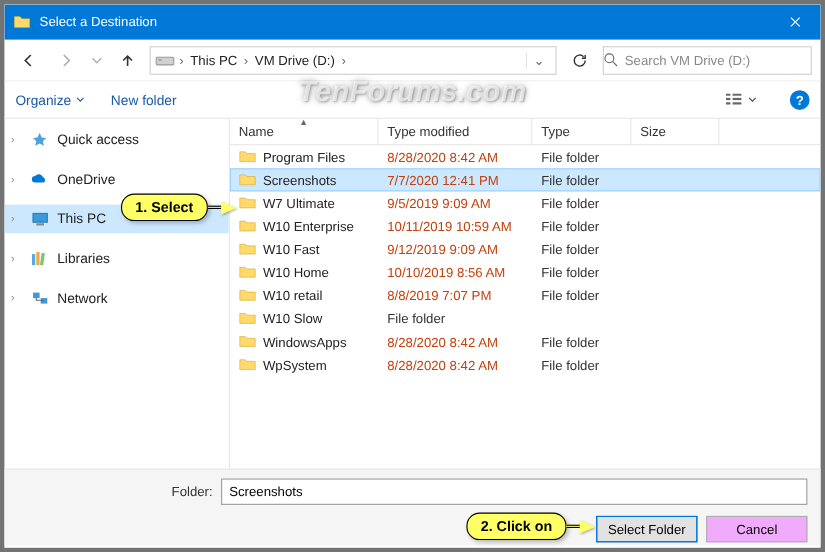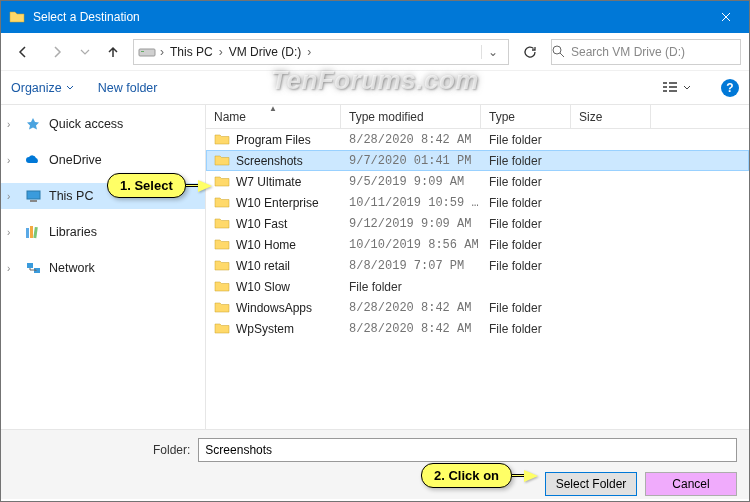--- a/index.html
+++ b/index.html
@@ -1,17 +1,17 @@
 <!DOCTYPE html>
 <html><head>
 <meta charset="utf-8">
 <style>
   * { box-sizing: border-box; font-family: "Segoe UI", Arial, sans-serif; }
   body { margin: 0; background: #fff; }
-  .window { width: 750px; height: 502px; border: 1px solid #737373; position: relative; background: #fff; overflow: hidden; }
+  .window { width: 750px; height: 502px; border: 4px solid #737373; position: relative; background: #fff; overflow: hidden; }
   
   .titlebar { height: 32px; background: #0078d7; display: flex; align-items: center; color: #fff; font-size: 12px; padding-left: 8px; }
   .titlebar .folder-glyph { width: 16px; height: 16px; margin-right: 8px; display:flex; align-items:center; justify-content:center;}
   .titlebar .title { flex: 1; }
   .titlebar .close { width: 46px; height: 32px; display: flex; align-items: center; justify-content: center; cursor: pointer; }
   
   .navrow { height: 38px; border-bottom: 1px solid #f0f0f0; display: flex; align-items: center; padding: 4px 8px; gap: 6px; }
   .navbtn { width: 28px; height: 28px; display:flex; align-items:center; justify-content:center; color:#333; border-radius:2px;}
   .bread { flex:1; height:26px; border:1px solid #cfcfcf; display:flex; align-items:center; padding:0 4px; font-size:12px; color:#222; overflow:hidden;}
   .bread .seg { padding:0 4px; }
@@ -40,21 +40,21 @@
   .col-name { width:135px; }
   .col-date { width:140px; }
   .col-type { width:90px; }
   .col-size { width:80px; }
   .col .sort { position:absolute; left:50%; top:-1px; transform:translateX(-50%); font-size:8px; color:#666;}
   .rows { flex:1; overflow-y:auto; }
   .row { height:21px; display:flex; align-items:center; }
   .row.sel { background:#cce8ff; outline:1px solid #99d1ff; outline-offset:-1px;}
   .cell { padding-left:8px; overflow:hidden; white-space:nowrap; text-overflow:ellipsis;}
   .cell-name { width:135px; display:flex; align-items:center; gap:6px;}
-  .cell-date { width:140px; color:#737373;font-family:Liberation Mono, monospace;}
+  .cell-date { width:140px; color:#c2410c;}
   .cell-type { width:90px; color:#333;}
   .cell-size { width:80px; color:#333;}
   .fico { width:16px; height:16px; flex-shrink:0; display:inline-flex;}
   
   .bottom { border-top:1px solid #e6e6e6; background:#f5f5f5; padding:8px 12px 10px; height:70px;}
   .folderrow { display:flex; align-items:center; gap:8px; margin-bottom:10px; margin-left:140px;}
   .folderrow label { font-size:12px; color:#333;}
   .folderrow input { flex:1; height:24px; border:1px solid #999; padding:0 6px; font-size:12px; background:#fff;}
   .btns { display:flex; justify-content:flex-end; gap:8px;}
   .wbtn { min-width:92px; height:24px; border:1px solid #adadad; background:#f0abfc; font-size:12px; cursor:pointer;}
@@ -249,21 +249,21 @@
           </div>
           <div class="row sel">
             <div class="cell cell-name">
               <span class="fico">
                 <svg width="16" height="14" viewBox="0 0 16 14">
                   <path d="M1 3h5l1.5 1.5H15V12H1z" fill="#ffd96a" stroke="#caa32a" stroke-width="0.5"></path>
                 </svg>
               </span>
               <span>Screenshots</span>
             </div>
-            <div class="cell cell-date">9/7/2020 01:41 PM</div>
+            <div class="cell cell-date">7/7/2020 12:41 PM</div>
             <div class="cell cell-type">File folder</div>
             <div class="cell cell-size"></div>
           </div>
           <div class="row">
             <div class="cell cell-name">
               <span class="fico">
                 <svg width="16" height="14" viewBox="0 0 16 14">
                   <path d="M1 3h5l1.5 1.5H15V12H1z" fill="#ffd96a" stroke="#caa32a" stroke-width="0.5"></path>
                 </svg>
               </span>

